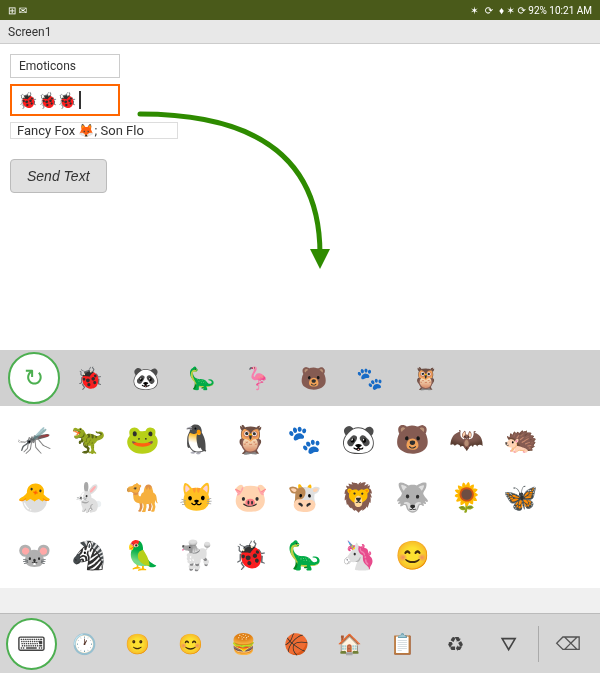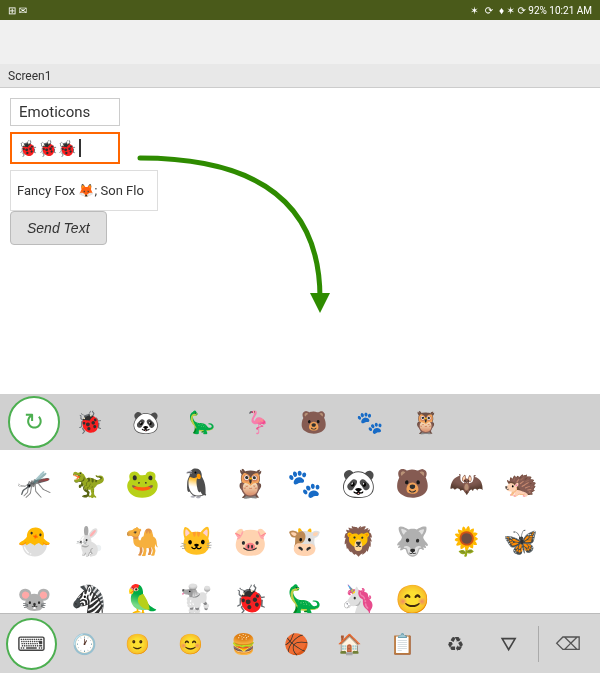--- a/index.html
+++ b/index.html
@@ -44,21 +44,20 @@
 
     
     .app-bar {
       width: 600px;
       height: 24px;
       background: #e8e8e8;
       border-bottom: 1px solid #ccc;
       display: flex;
       align-items: center;
       padding: 0 8px;
-      margin-top: 44px;
     }
     .app-bar-title {
       font-size: 12px;
       color: #333;
     }
 
     
     .main-area {
       width: 600px;
       height: 306px;
@@ -68,21 +67,21 @@
     }
 
     
     .left-panel {
       width: 200px;
       padding: 10px;
       position: relative;
     }
 
     .emoticons-label {
-      font-size: 15px;
+      font-size: 12px;
       color: #333;
       border: 1px solid #ccc;
       padding: 4px 8px;
       margin-bottom: 6px;
       width: 110px;
     }
 
     .emoticons-input {
       border: 2px solid #ff6600;
       padding: 4px 6px;
@@ -92,23 +91,24 @@
       margin-bottom: 6px;
       background: white;
       display: flex;
       align-items: center;
     }
 
     .suggestion-text {
       font-size: 13px;
       color: #333;
       border: 1px solid #ddd;
-      padding: 12px 6px;
-      width: 148px;
-      background: white;
+      padding: 0 6px;
+      width: 168px;
+      background: white;
+      margin-bottom: 20px;
       white-space: nowrap;
       overflow: hidden;
     }
 
     .send-button {
       background: #e0e0e0;
       border: 1px solid #bbb;
       border-radius: 4px;
       padding: 8px 16px;
       font-size: 14px;

